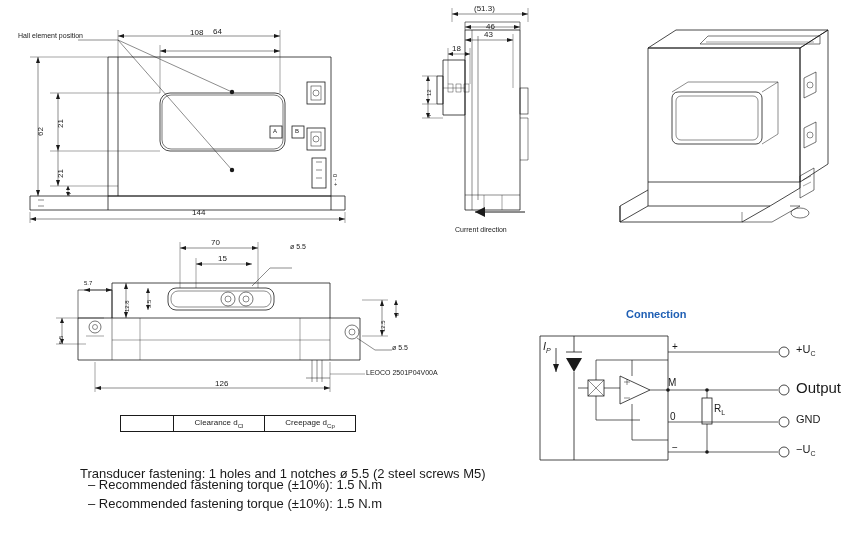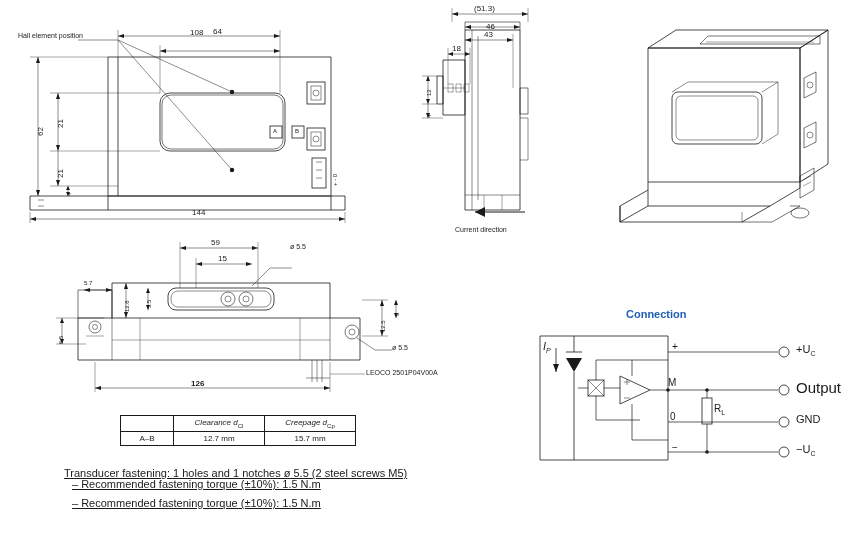--- a/index.html
+++ b/index.html
@@ -13,23 +13,23 @@
   }
   .stage{position:absolute;left:0;top:0;width:850px;height:534px;}
   svg.draw{position:absolute;left:0;top:0;width:850px;height:534px;}
   .lbl{position:absolute;font-size:8px;line-height:9px;color:#1a1a1a;white-space:nowrap;}
   .lbl.sm{font-size:7px;line-height:8px;}
   .lbl.xs{font-size:6px;line-height:7px;}
   .lbl.rot{transform-origin:0 0;}
   .blue{color:#1f5fb4;font-size:11px;font-weight:700;}
   .tbl{position:absolute;left:120px;top:415px;border-collapse:collapse;font-size:8px;}
   .tbl td,.tbl th{border:1px solid #1a1a1a;padding:2px 6px;text-align:center;font-weight:normal;}
-  .notes{position:absolute;left:64px;top:468px;font-size:11px;line-height:11px;text-decoration:underline;}
+  .notes{position:absolute;left:80px;top:468px;font-size:13px;line-height:11px;}
   .notes .ind{padding-left:8px;}
-  .ital{font-style:italic;}
+  .ital{}
 </style>
 </head>
 <body>
 
 <div class="stage">
 
 <svg class="draw" viewBox="0 0 850 534">
   <g fill="none" stroke="#1a1a1a" stroke-width="0.8" stroke-linejoin="miter">
 
     <path d="M118,57 L331,57 L331,196 L118,196 Z"></path>
@@ -312,23 +312,23 @@
 <div class="lbl xs rot" style="left:332px;top:186px;transform:rotate(-90deg);">+ - 0</div>
 
 <div class="lbl" style="left:474px;top:4px;">(51.3)</div>
 <div class="lbl" style="left:486px;top:22px;text-align:right;">46</div>
 <div class="lbl" style="left:484px;top:30px;">43</div>
 <div class="lbl" style="left:452px;top:44px;">18</div>
 <div class="lbl xs rot" style="left:426px;top:96px;transform:rotate(-90deg);">12</div>
 <div class="lbl xs rot" style="left:426px;top:118px;transform:rotate(-90deg);">4</div>
 <div class="lbl sm" style="left:455px;top:226px;">Current direction</div>
 
-<div class="lbl" style="left:211px;top:238px;">59</div>
+<div class="lbl" style="left:211px;top:238px;">70</div>
 <div class="lbl" style="left:218px;top:254px;">15</div>
-<div class="lbl" style="left:191px;top:379px;font-weight:bold;">126</div>
+<div class="lbl" style="left:215px;top:379px;">126</div>
 <div class="lbl xs" style="left:84px;top:280px;">5.7</div>
 <div class="lbl xs rot" style="left:124px;top:312px;transform:rotate(-90deg);">12.8</div>
 <div class="lbl xs rot" style="left:146px;top:308px;transform:rotate(-90deg);">5.5</div>
 <div class="lbl xs rot" style="left:58px;top:344px;transform:rotate(-90deg);">5.5</div>
 <div class="lbl xs rot" style="left:380px;top:332px;transform:rotate(-90deg);">12.5</div>
 <div class="lbl xs rot" style="left:394px;top:316px;transform:rotate(-90deg);">8</div>
 <div class="lbl sm" style="left:290px;top:243px;">ø 5.5</div>
 <div class="lbl sm" style="left:392px;top:344px;">ø 5.5</div>
 <div class="lbl sm" style="left:366px;top:369px;">LEOCO 2501P04V00A</div>
 
@@ -345,25 +345,20 @@
 <div class="lbl" style="left:796px;top:415px;font-size:11px;">GND</div>
 <div class="lbl" style="left:796px;top:445px;font-size:11px;"><span>−U</span><span style="font-size:7px;vertical-align:sub;">C</span></div>
 
 <table class="tbl">
   <tbody>
         <tr>
     <th style="width:40px;"></th>
     <th style="width:78px;"><span class="ital">Clearance  d</span><span style="font-size:6px;vertical-align:sub;">Cl</span></th>
     <th style="width:78px;"><span class="ital">Creepage  d</span><span style="font-size:6px;vertical-align:sub;">Cp</span></th>
   </tr>
-  <tr>
-    <td>A–B</td>
-    <td>12.7  mm</td>
-    <td>15.7  mm</td>
-  </tr>
 </tbody>
     </table>
 
 <div class="notes">
   <div>Transducer fastening: 1 holes and 1 notches ø 5.5 (2 steel screws M5)</div>
   <div class="ind">– Recommended fastening torque (±10%): 1.5 N.m</div>
   <div style="height:8px;"></div>
   <div class="ind">– Recommended fastening torque (±10%): 1.5 N.m</div>
 </div>
 

